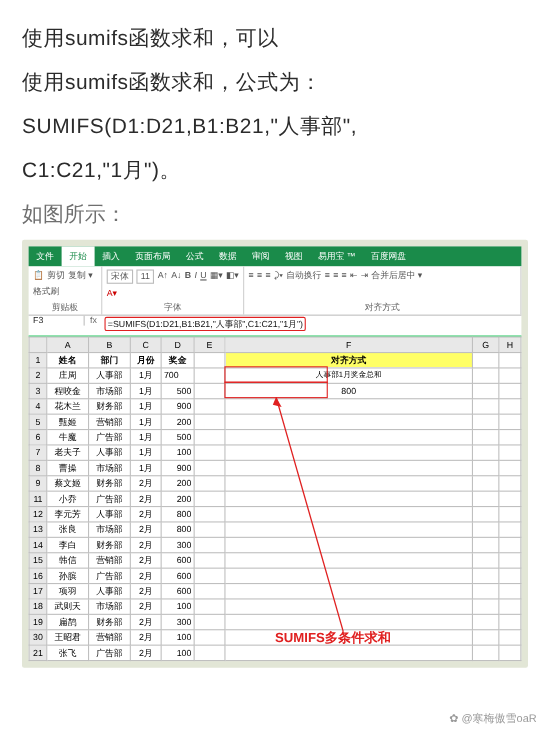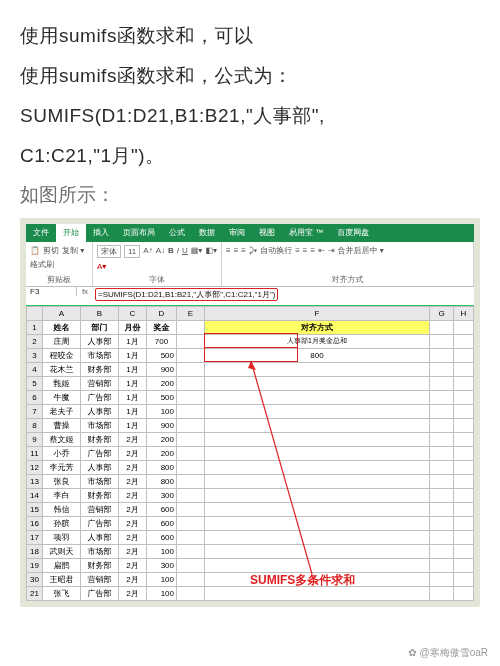--- a/index.html
+++ b/index.html
@@ -147,21 +147,21 @@
             <td></td>
             <td></td>
           </tr>
           </tbody>
             <tbody id="rows">
               <tr>
                 <th class="rh">2</th>
                 <td>庄周</td>
                 <td>人事部</td>
                 <td>1月</td>
-                <td style="text-align: center;">700</td>
+                <td style="text-align: left;">700</td>
                 <td></td>
                 <td style="font-size: 7px;">人事部1月奖金总和</td>
                 <td></td>
                 <td></td>
               </tr>
               <tr>
                 <th class="rh">3</th>
                 <td>程咬金</td>
                 <td>市场部</td>
                 <td>1月</td>

